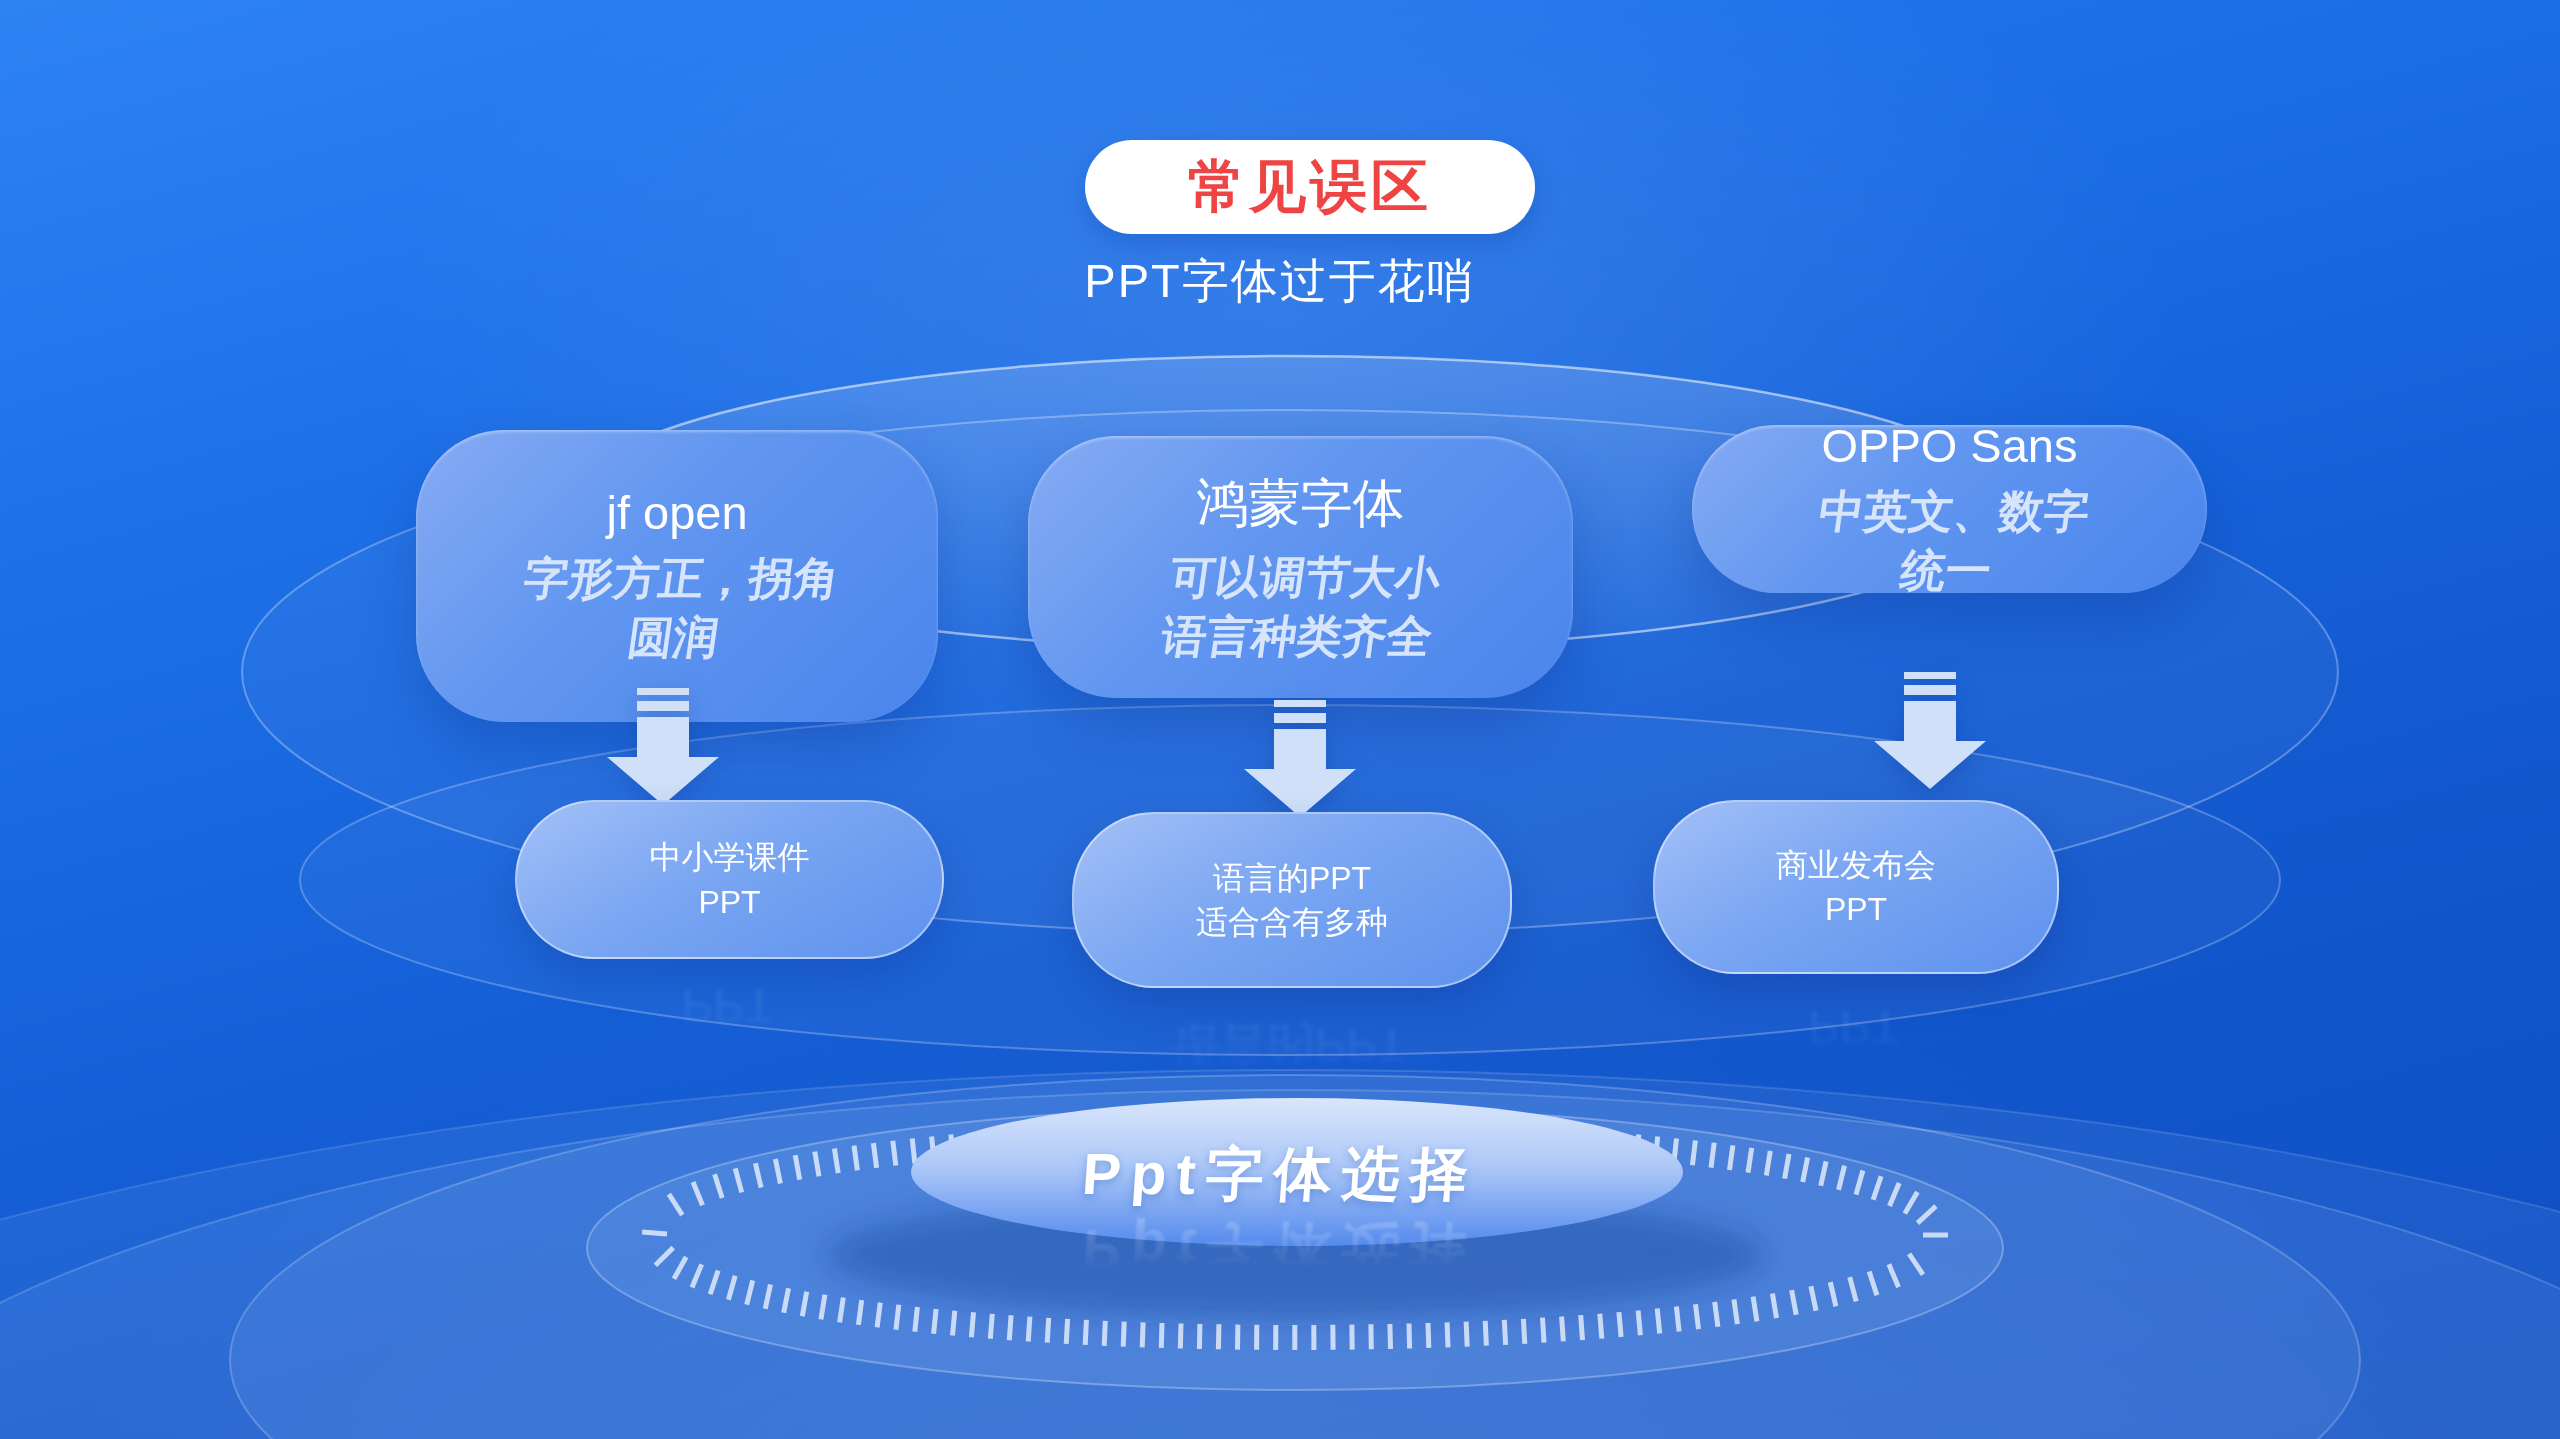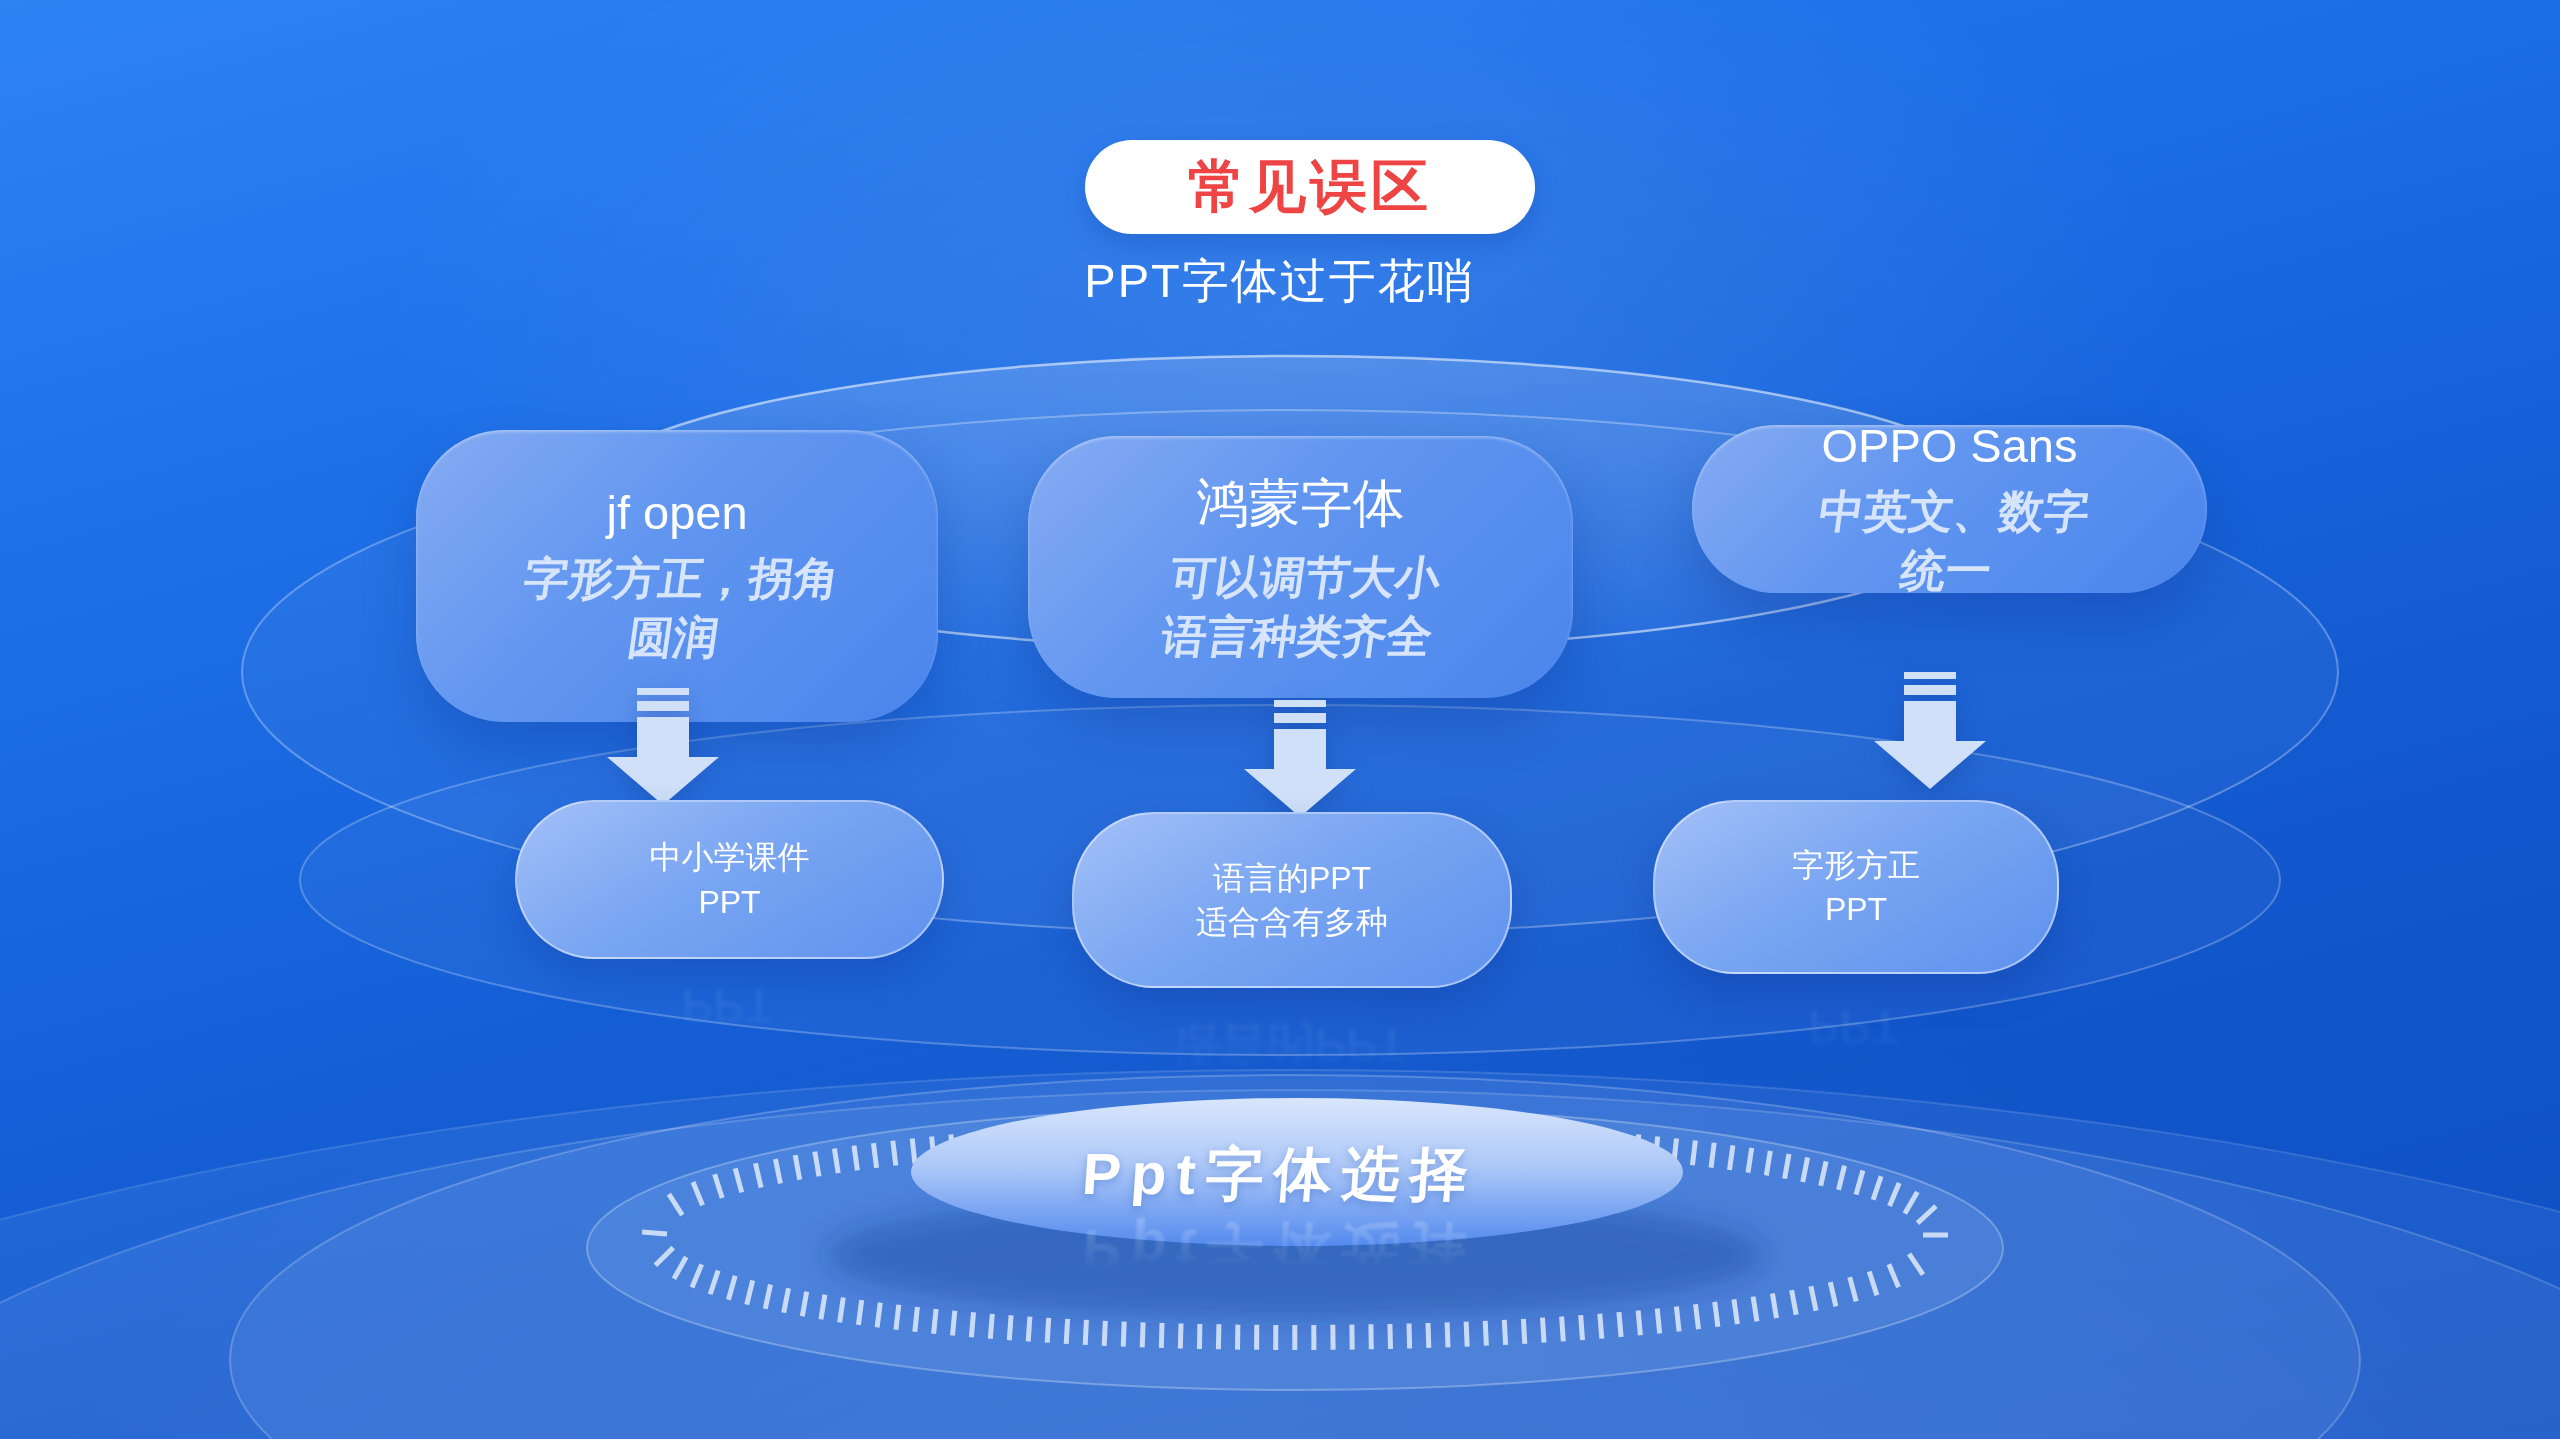--- a/index.html
+++ b/index.html
@@ -307,21 +307,21 @@
 
   <div class="ucard u1">
     <div>中小学课件</div>
     <div>PPT</div>
   </div>
   <div class="ucard u2">
     <div>语言的PPT</div>
     <div>适合含有多种</div>
   </div>
   <div class="ucard u3">
-    <div>字形方正</div>
+    <div>商业发布会</div>
     <div>PPT</div>
   </div>
 
   <div class="ureflect r1">
     <div>中小学课件</div>
     <div>PPT</div>
   </div>
   <div class="ureflect r2">
     <div>适合含有多种</div>
     <div>语言的PPT</div>

